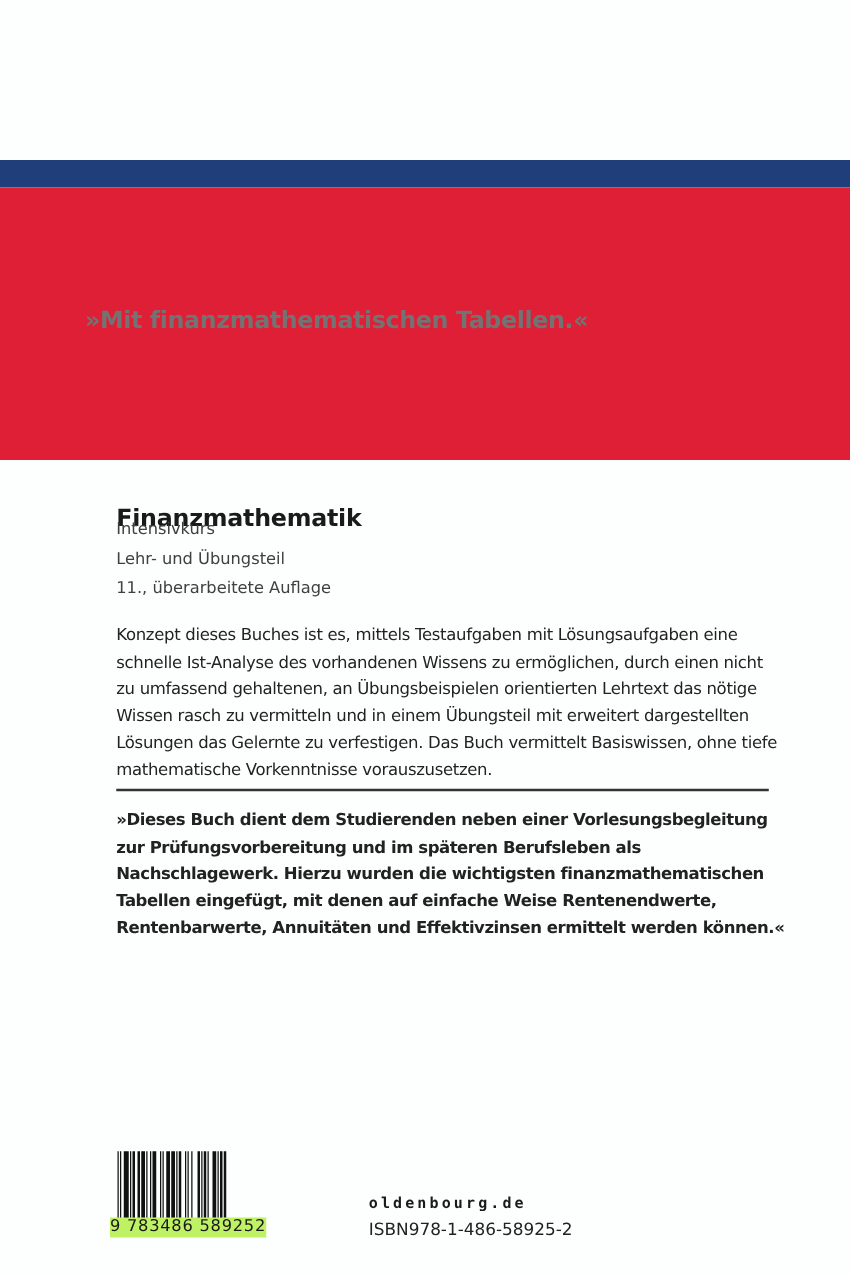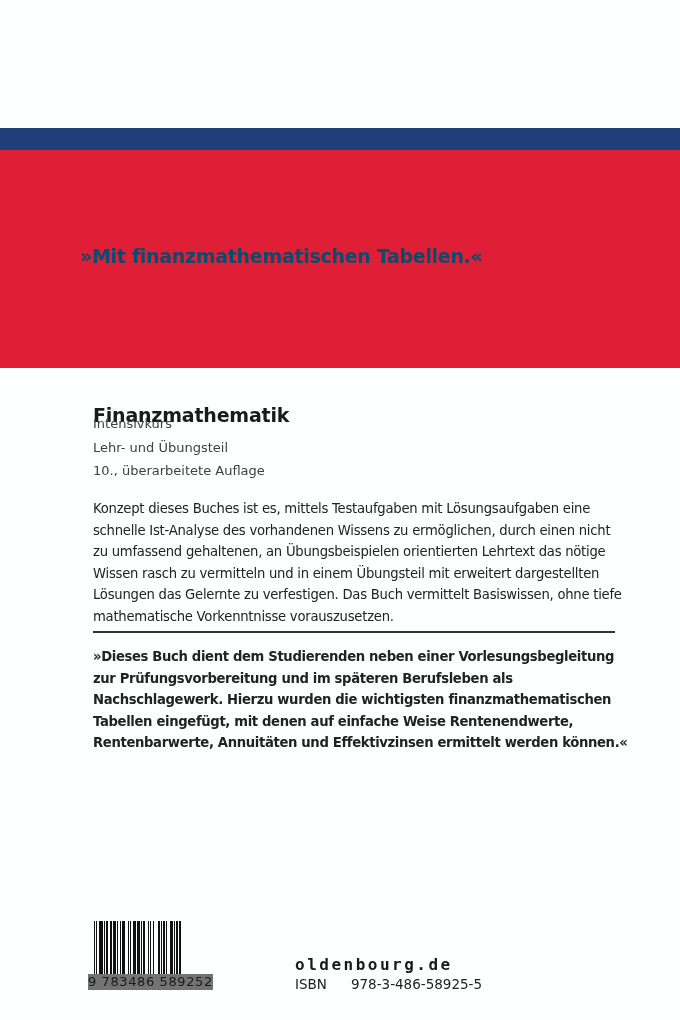--- a/index.html
+++ b/index.html
@@ -1,45 +1,45 @@
 <!DOCTYPE html>
 <html><head>
 <meta charset="utf-8">
 <style>
   html, body { margin:0; padding:0; }
   body { width:680px; height:1020px; background:#fdfefe; position:relative; overflow:hidden;
          font-family:"DejaVu Sans", "Liberation Sans", sans-serif; color:#1a1a1a; }
   .blue-band { position:absolute; left:0; top:128px; width:680px; height:22px; background:#203f7a; }
   .red-panel { position:absolute; left:0; top:150px; width:680px; height:218px; background:#df1f36; }
-  .tagline { position:absolute; left:80px; top:245px; color:#0c4a6e; font-size:19px; font-weight:bold; letter-spacing:-0.3px; }
+  .tagline { position:absolute; left:68px; top:245px; color:#737373; font-size:19px; font-weight:bold; letter-spacing:-0.3px; }
   .title { position:absolute; left:93px; top:404px; font-size:19px; font-weight:bold; letter-spacing:-0.2px; }
   .sub { position:absolute; left:93px; font-size:13px; color:#404040; }
   .para { position:absolute; left:93px; top:498px; width:530px; font-size:13.2px; line-height:21.5px; color:#222; letter-spacing:-0.25px; }
   .rule { position:absolute; left:93px; top:631px; width:522px; height:2px; background:#333; }
   .quote { position:absolute; left:93px; top:646px; width:540px; font-size:13.2px; line-height:21.5px; font-weight:bold; color:#222; letter-spacing:-0.35px; }
   .barcode { position:absolute; left:88px; top:921px; width:140px; height:72px; }
   .bars { position:absolute; left:6px; top:0; width:128px; height:58px; display:flex; }
   .bar { height:100%; background:#111; }
-  .barcode-digits { position:absolute; left:0; top:53px; font-family:"DejaVu Sans", sans-serif; font-size:13px; background:#737373; letter-spacing:0.6px; line-height:16px; }
-  .publisher { position:absolute; left:295px; top:955px; font-family:"DejaVu Sans Mono", "Liberation Mono", monospace; font-size:16px; font-weight:bold; letter-spacing:2.5px; }
+  .barcode-digits { position:absolute; left:0; top:53px; font-family:"DejaVu Sans", sans-serif; font-size:13px; background:#bef264; letter-spacing:0.6px; line-height:16px; }
+  .publisher { position:absolute; left:295px; top:955px; font-family:"DejaVu Sans Mono", "Liberation Mono", monospace; font-size:12px; font-weight:bold; letter-spacing:2.5px; }
   .isbn { position:absolute; left:295px; top:976px; font-size:13.5px; color:#222; }
-  .isbn .lbl { margin-right:24px; }
+  .isbn .lbl { margin-right:0; }
 </style>
 </head>
 <body>
 
 <div class="blue-band"></div>
 <div class="red-panel">
 </div>
 <div class="tagline">»Mit finanzmathematischen Tabellen.«</div>
 
 <div class="title">Finanzmathematik</div>
 <div class="sub" style="top:416px">Intensivkurs</div>
 <div class="sub" style="top:440px">Lehr- und Übungsteil</div>
-<div class="sub" style="top:463px">10., überarbeitete Auflage</div>
+<div class="sub" style="top:463px">11., überarbeitete Auflage</div>
 
 <div class="para">Konzept dieses Buches ist es, mittels Testaufgaben mit Lösungsaufgaben eine schnelle Ist-Analyse des vorhandenen Wissens zu ermöglichen, durch einen nicht zu umfassend gehaltenen, an Übungsbeispielen orientierten Lehrtext das nötige Wissen rasch zu vermitteln und in einem Übungsteil mit erweitert dargestellten Lösungen das Gelernte zu verfestigen. Das Buch vermittelt Basiswissen, ohne tiefe mathematische Vorkenntnisse vorauszusetzen.</div>
 <div class="rule"></div>
 <div class="quote">»Dieses Buch dient dem Studierenden neben einer Vorlesungsbegleitung zur Prüfungsvorbereitung und im späteren Berufsleben als Nachschlagewerk. Hierzu wurden die wichtigsten finanzmathematischen Tabellen eingefügt, mit denen auf einfache Weise Rentenendwerte, Rentenbarwerte, Annuitäten und Effektivzinsen ermittelt werden können.«</div>
 
 <div class="barcode">
   <div class="bars" id="bars">
       <div class="bar" style="width: 1.1px; background: rgb(17, 17, 17);"></div>
       <div class="bar" style="width: 1.1px; background: transparent;"></div>
       <div class="bar" style="width: 1.1px; background: rgb(17, 17, 17);"></div>
@@ -93,14 +93,14 @@
       <div class="bar" style="width: 2.2px; background: rgb(17, 17, 17);"></div>
       <div class="bar" style="width: 1.1px; background: transparent;"></div>
       <div class="bar" style="width: 1.1px; background: rgb(17, 17, 17);"></div>
       <div class="bar" style="width: 1.1px; background: transparent;"></div>
     </div>
   <div class="barcode-digits">9 783486 589252</div>
 </div>
 
 <div class="publisher">oldenbourg.de</div>
 <div class="isbn">
-  <span class="lbl">ISBN</span><span>978-3-486-58925-5</span>
+  <span class="lbl">ISBN</span><span>978-1-486-58925-2</span>
 </div>
 
 </body></html>

